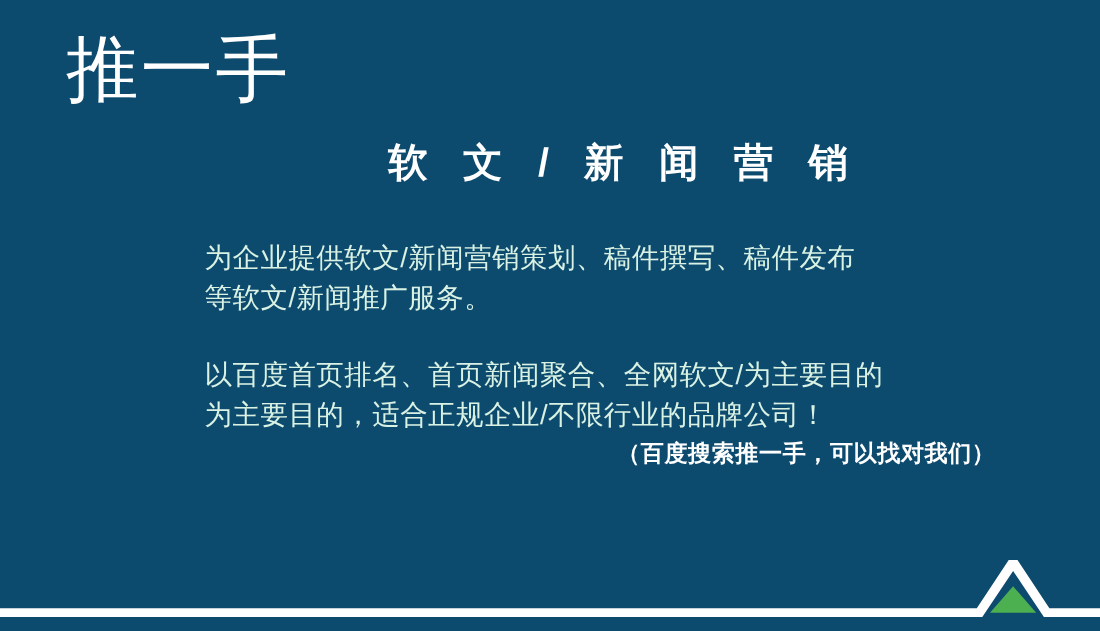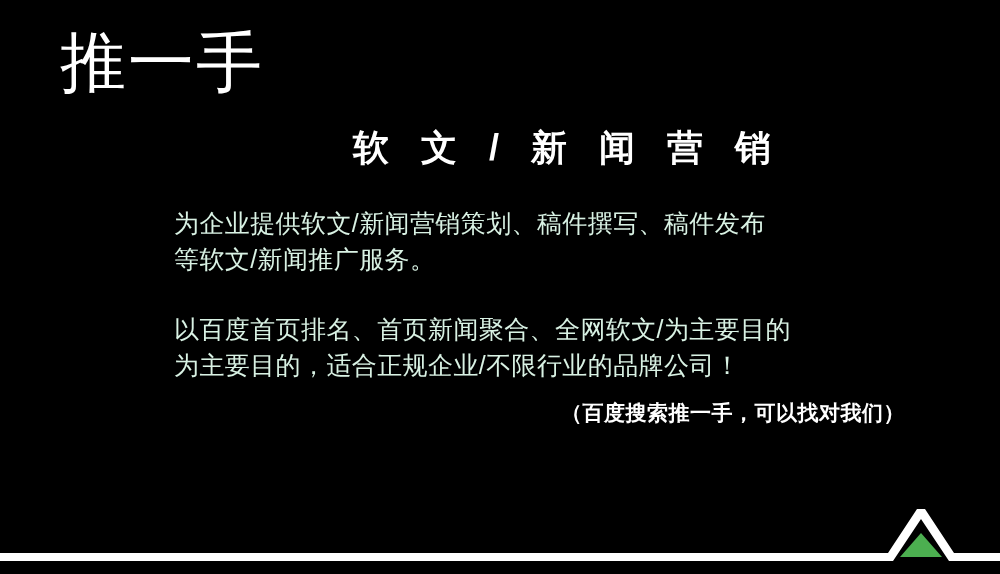--- a/index.html
+++ b/index.html
@@ -5,21 +5,21 @@
   html, body {
     margin: 0;
     padding: 0;
     background: #ffffff;
   }
   #banner {
     position: relative;
     width: 1000px;
     height: 574px;
     overflow: hidden;
-    background: #000000;
+    background: #0c4a6e;
     font-family: "Liberation Sans", "DejaVu Sans", sans-serif;
     -webkit-font-smoothing: antialiased;
   }
 
   
   #brand-logo {
     position: absolute;
     left: 60px;
     top: 24px;
     color: #ffffff;
@@ -50,21 +50,21 @@
     left: 174px;
     top: 205px;
     width: 700px;
   }
   .paragraph {
     color: #d9f2e4;
     font-size: 25px;
     line-height: 36px;
     font-weight: 400;
     letter-spacing: 0.4px;
-    margin: 0;
+    margin: 12px;
   }
   .paragraph .line {
     display: block;
     white-space: nowrap;
   }
   #paragraph-services { margin-bottom: 34px; }
 
   
   #footnote {
     position: absolute;

